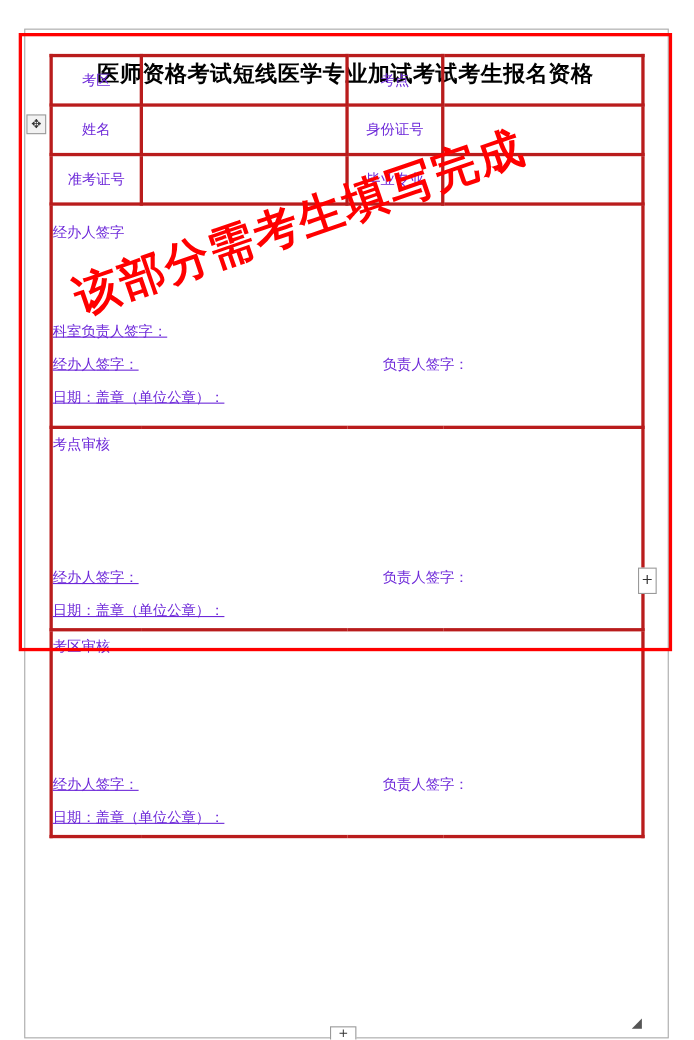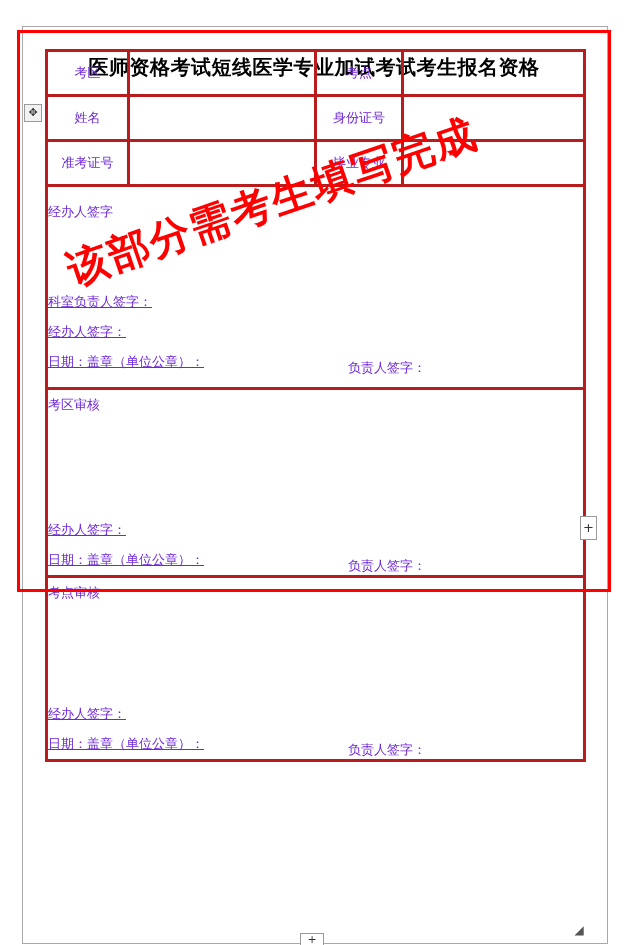--- a/index.html
+++ b/index.html
@@ -89,21 +89,21 @@
     padding: 6px 7px 0 7px;
     font-size: 13px;
     line-height: 30px;
   }
   .sigrow {
     position: relative;
     height: 30px;
     font-size: 13px;
   }
   .sigrow .left { position: absolute; left: 0; text-decoration: underline; }
-  .sigrow .right { position: absolute; left: 300px; margin-top: 36px; }
+  .sigrow .right { position: absolute; left: 300px; }
 
   
   #red-box {
     position: absolute;
     left: 17px;
     top: 14px;
     width: 594px;
     height: 562px;
     border: 3px solid #ff0000;
     box-sizing: border-box;
@@ -229,37 +229,37 @@
               <span class="left">经办人签字：</span>
               <span class="right">负责人签字：</span>
             </div>
             <div class="sigrow">
               <span class="left">日期：盖章（单位公章）：</span>
             </div>
           </td>
         </tr>
 
         <tr>
+          <td class="sec" colspan="4" style="height:170px">
+            <div>考点审核</div>
+            <div style="height:91px"></div>
+            <div class="sigrow">
+              <span class="left">经办人签字：</span>
+              <span class="right">负责人签字：</span>
+            </div>
+            <div class="sigrow">
+              <span class="left">日期：盖章（单位公章）：</span>
+            </div>
+          </td>
+        </tr>
+
+        <tr>
           <td class="sec" colspan="4" style="height:178px">
             <div>考区审核</div>
             <div style="height:95px"></div>
-            <div class="sigrow">
-              <span class="left">经办人签字：</span>
-              <span class="right">负责人签字：</span>
-            </div>
-            <div class="sigrow">
-              <span class="left">日期：盖章（单位公章）：</span>
-            </div>
-          </td>
-        </tr>
-
-        <tr>
-          <td class="sec" colspan="4" style="height:170px">
-            <div>考点审核</div>
-            <div style="height:91px"></div>
             <div class="sigrow">
               <span class="left">经办人签字：</span>
               <span class="right">负责人签字：</span>
             </div>
             <div class="sigrow">
               <span class="left">日期：盖章（单位公章）：</span>
             </div>
           </td>
         </tr>
       </tbody>

